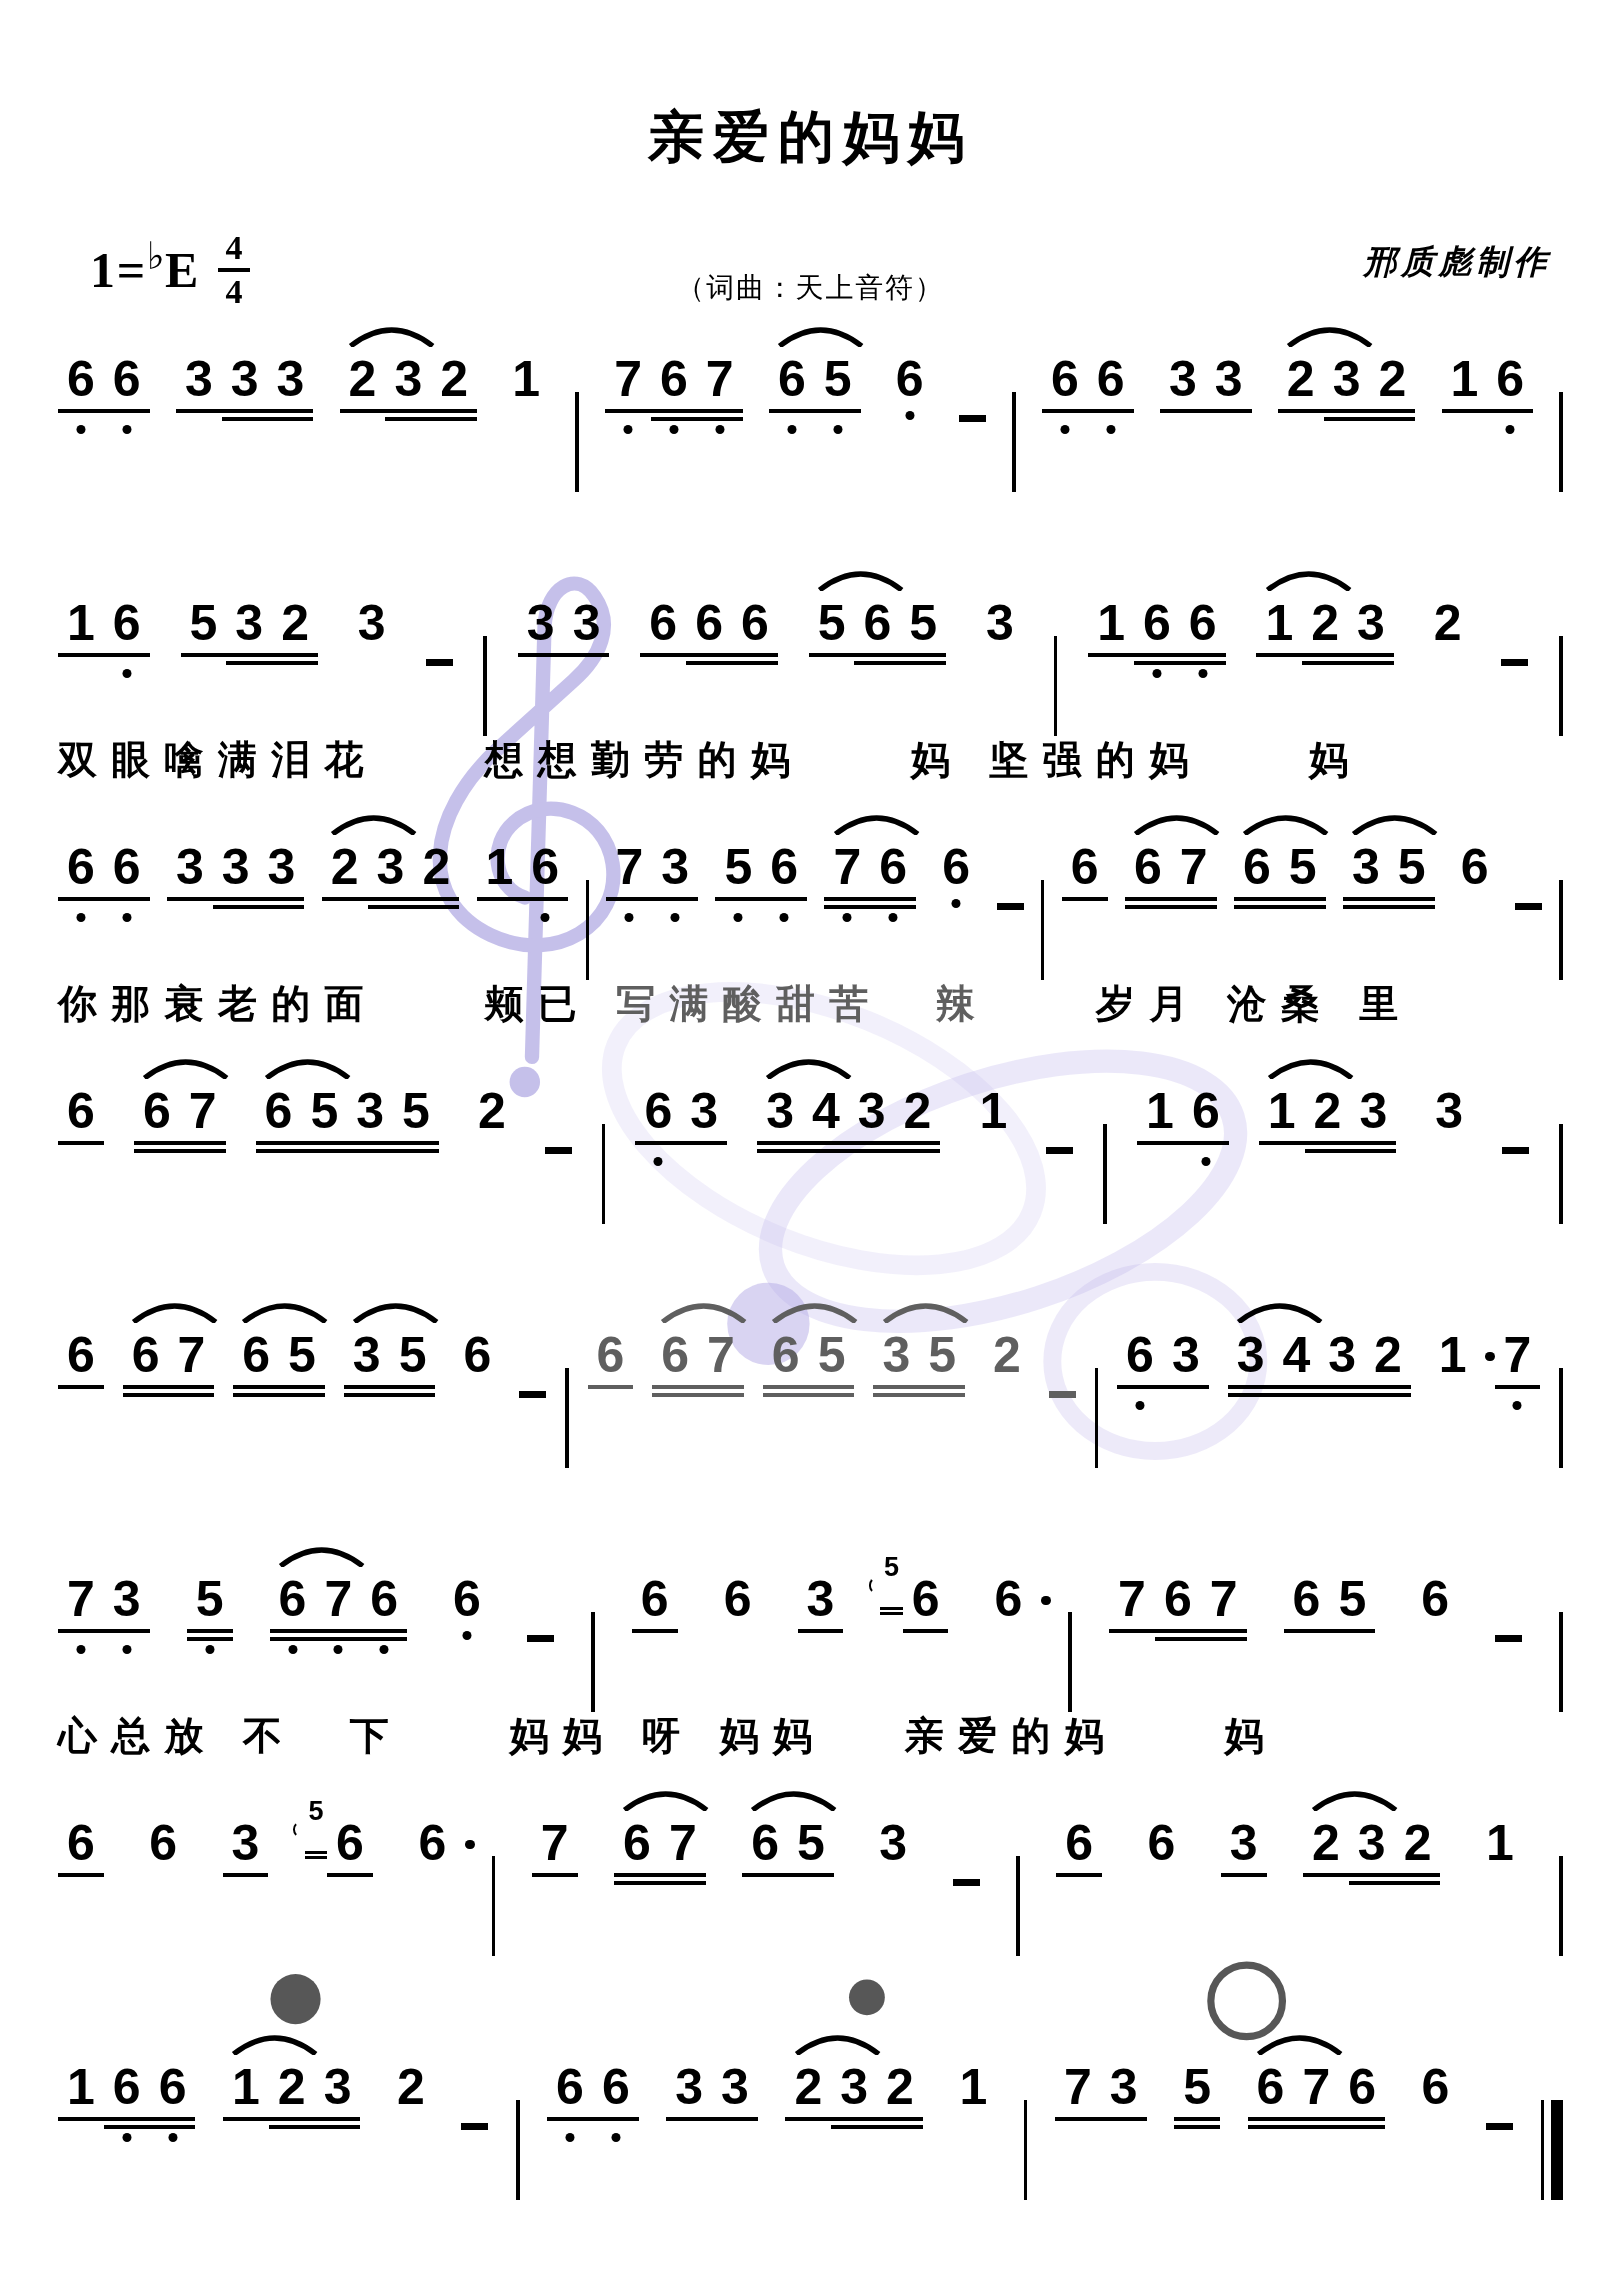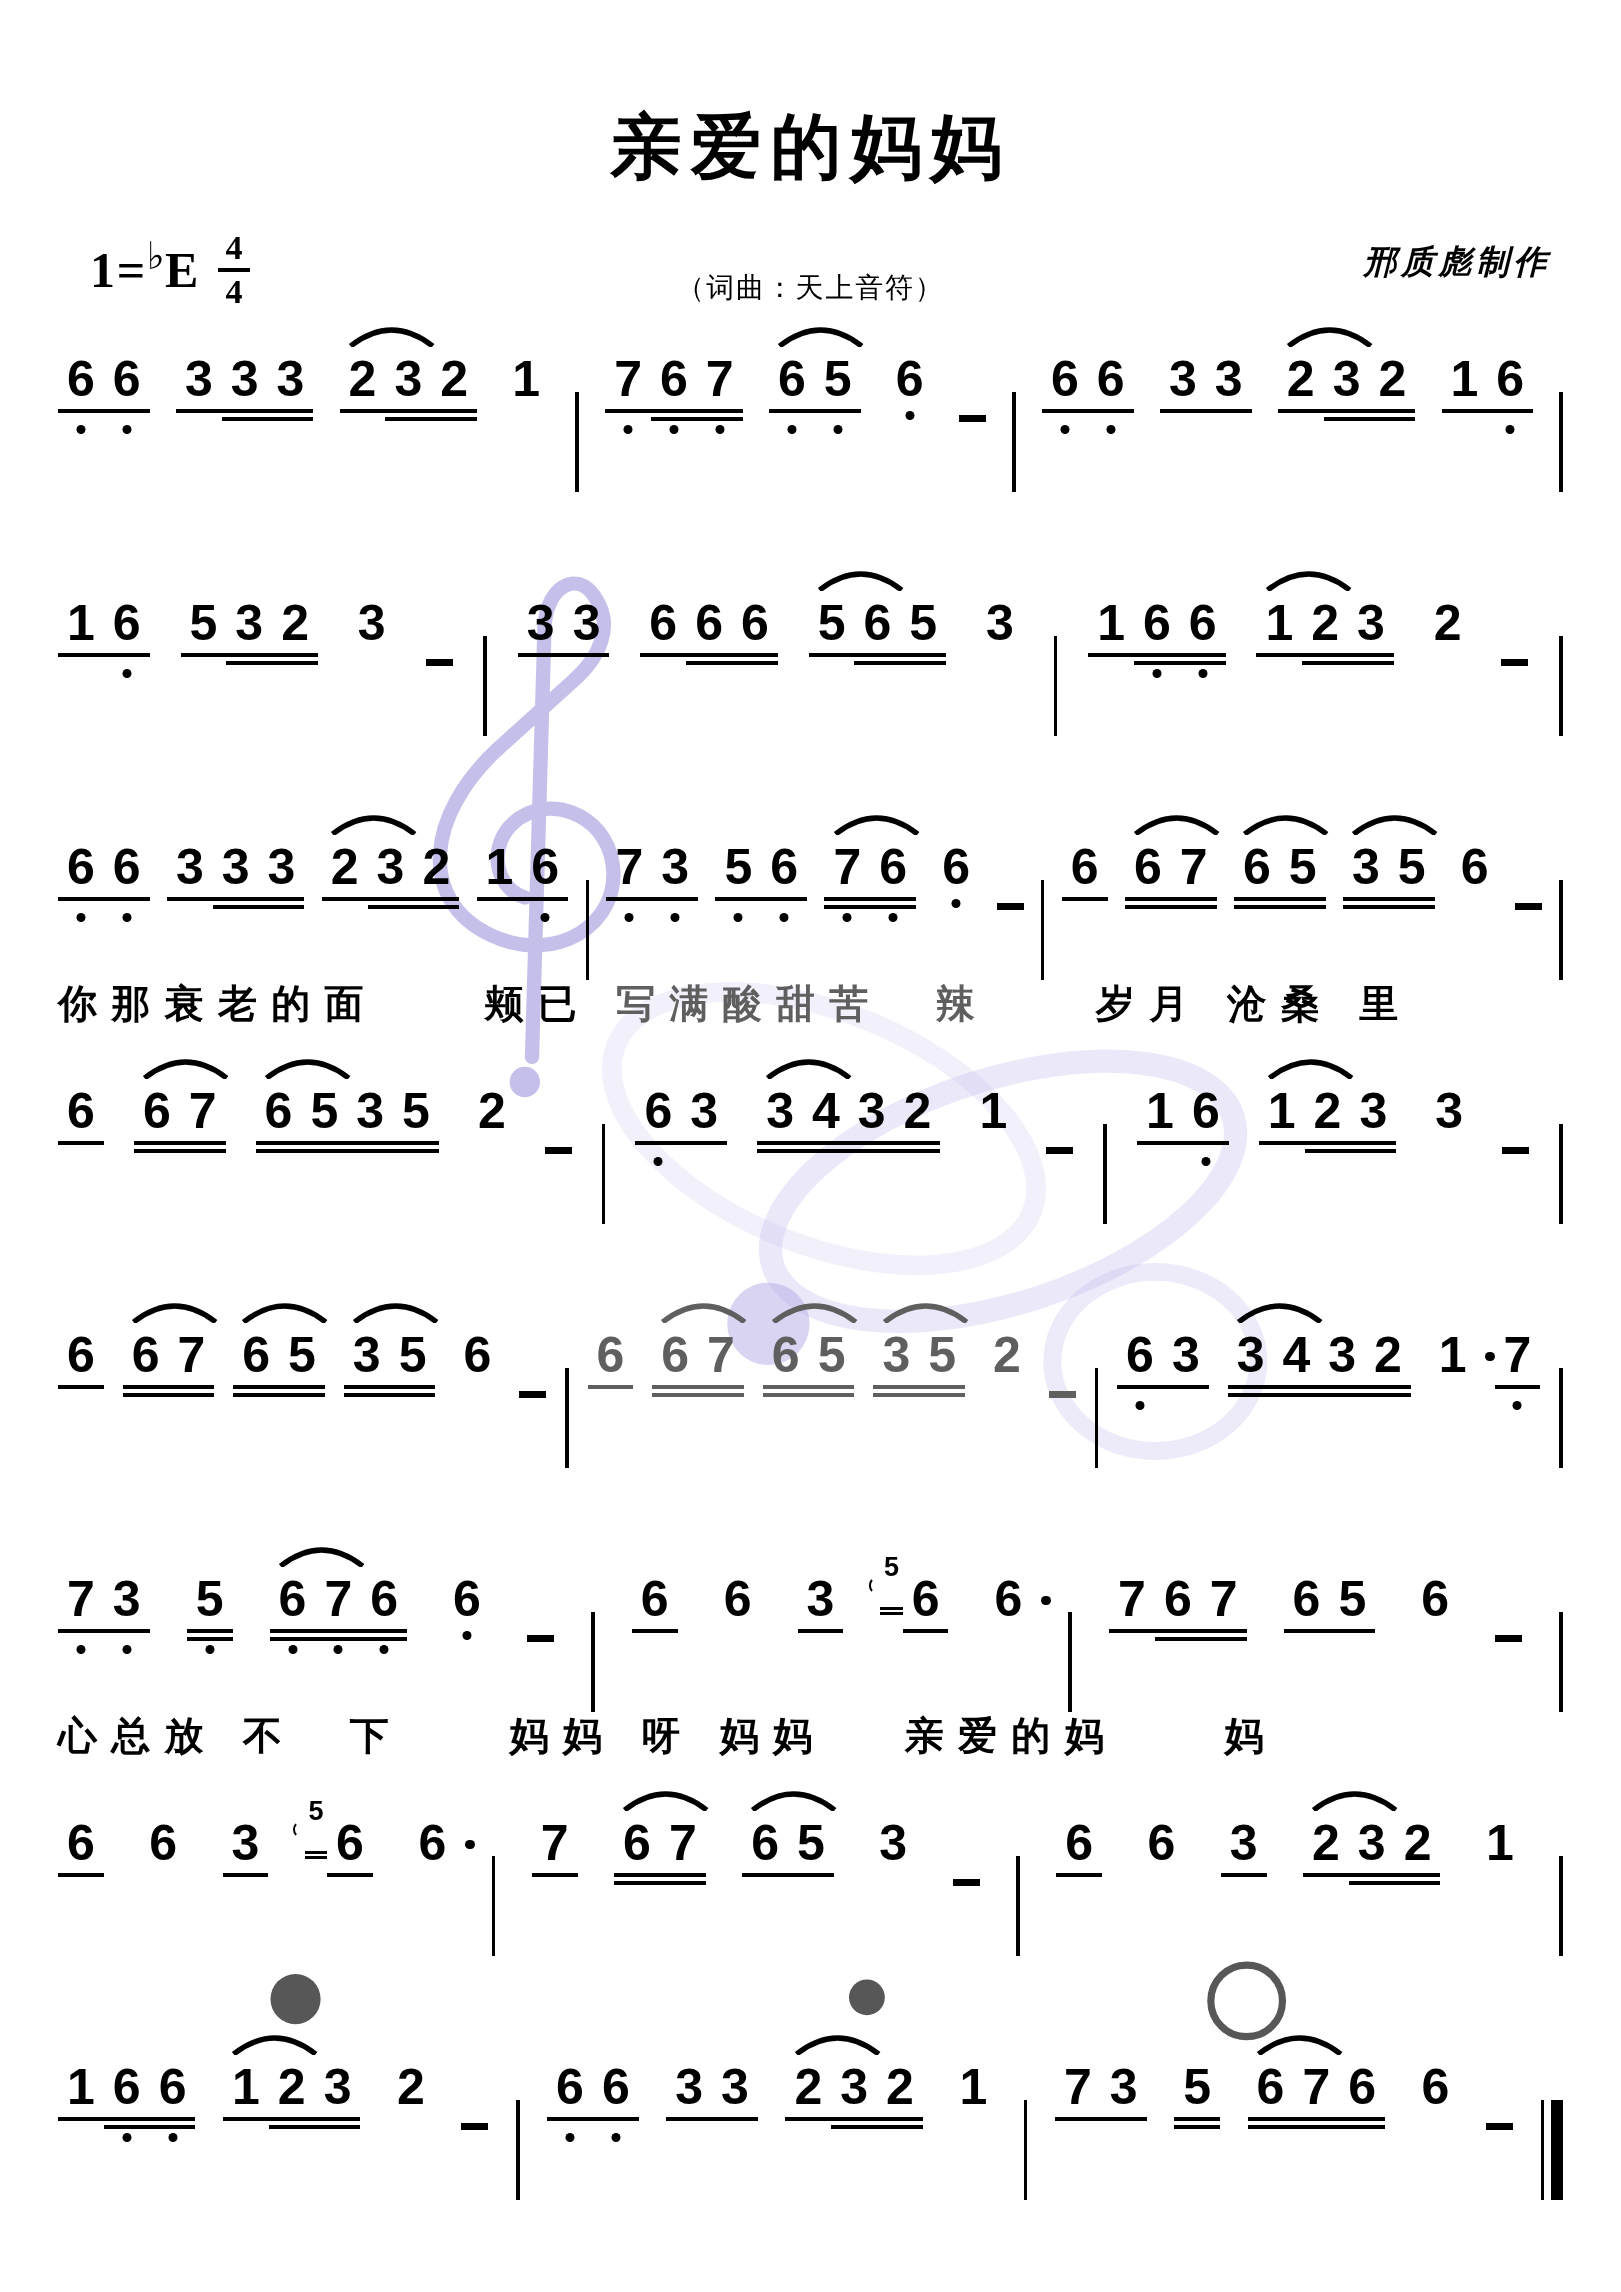--- a/index.html
+++ b/index.html
@@ -1,21 +1,21 @@
 <!DOCTYPE html>
 <html style="font-size:14.3px"><head>
 <meta charset="utf-8">
 <style>
   html,body{margin:0;padding:0;background:#ffffff;}
   .page{position:relative;width:1621px;height:2293px;background:#fff;overflow:hidden;
         font-family:"Liberation Sans","DejaVu Sans",sans-serif;color:#000;}
 
   
   .title{position:absolute;top:100px;left:0;width:100%;text-align:center;
-         font-size:71px;font-weight:bold;letter-spacing:9px;}
+         font-size:56px;font-weight:bold;letter-spacing:9px;}
   .keysig{position:absolute;left:90px;top:231px;display:flex;align-items:center;
           font-family:"Liberation Serif","DejaVu Serif",serif;font-weight:bold;}
   .keysig .pfx{font-size:50px;letter-spacing:1.8px;}
   .keysig .flat{font-size:38px;position:relative;top:-14.3px;}
   .keysig .letter{font-size:50px;}
   .meter{display:inline-flex;flex-direction:column;align-items:center;margin-left:19.7px;
          font-size:34px;line-height:1;font-weight:bold;}
   .meter .mline{width:32px;height:4.5px;background:#000;margin:2.7px 0;}
   .subtitle{position:absolute;top:269px;left:0;width:100%;text-align:center;font-size:28px;letter-spacing:1.8px;}
   .credit{position:absolute;top:240px;right:70px;font-size:33px;letter-spacing:4.5px;
@@ -208,20 +208,21 @@
             <div class="note"><span class="digit">1</span><div class="l1"></div></div>
             <div class="note"><span class="digit">2</span><div class="l1"></div><div class="l2"></div></div>
             <div class="note"><span class="digit">3</span><div class="l1"></div><div class="l2"></div></div>
           </div>
           <div class="group">
             <div class="note"><span class="digit">2</span></div>
           </div>
           <div class="dash"></div>
           <div class="bar"></div>
         </div>
+        <div class="lyrics"><span>双眼噙满泪花　　想想勤劳的妈　　妈 坚强的妈　　妈</span></div>
       </div>
       <div class="sys">
         <div class="notes-row">
           <div class="group">
             <div class="note"><span class="digit">6</span><div class="l1"></div><div class="ldot" style="bottom: -30px;"></div></div>
             <div class="note"><span class="digit">6</span><div class="l1"></div><div class="ldot" style="bottom: -30px;"></div></div>
           </div>
           <div class="group">
             <div class="note"><span class="digit">3</span><div class="l1"></div></div>
             <div class="note"><span class="digit">3</span><div class="l1"></div><div class="l2"></div></div>

